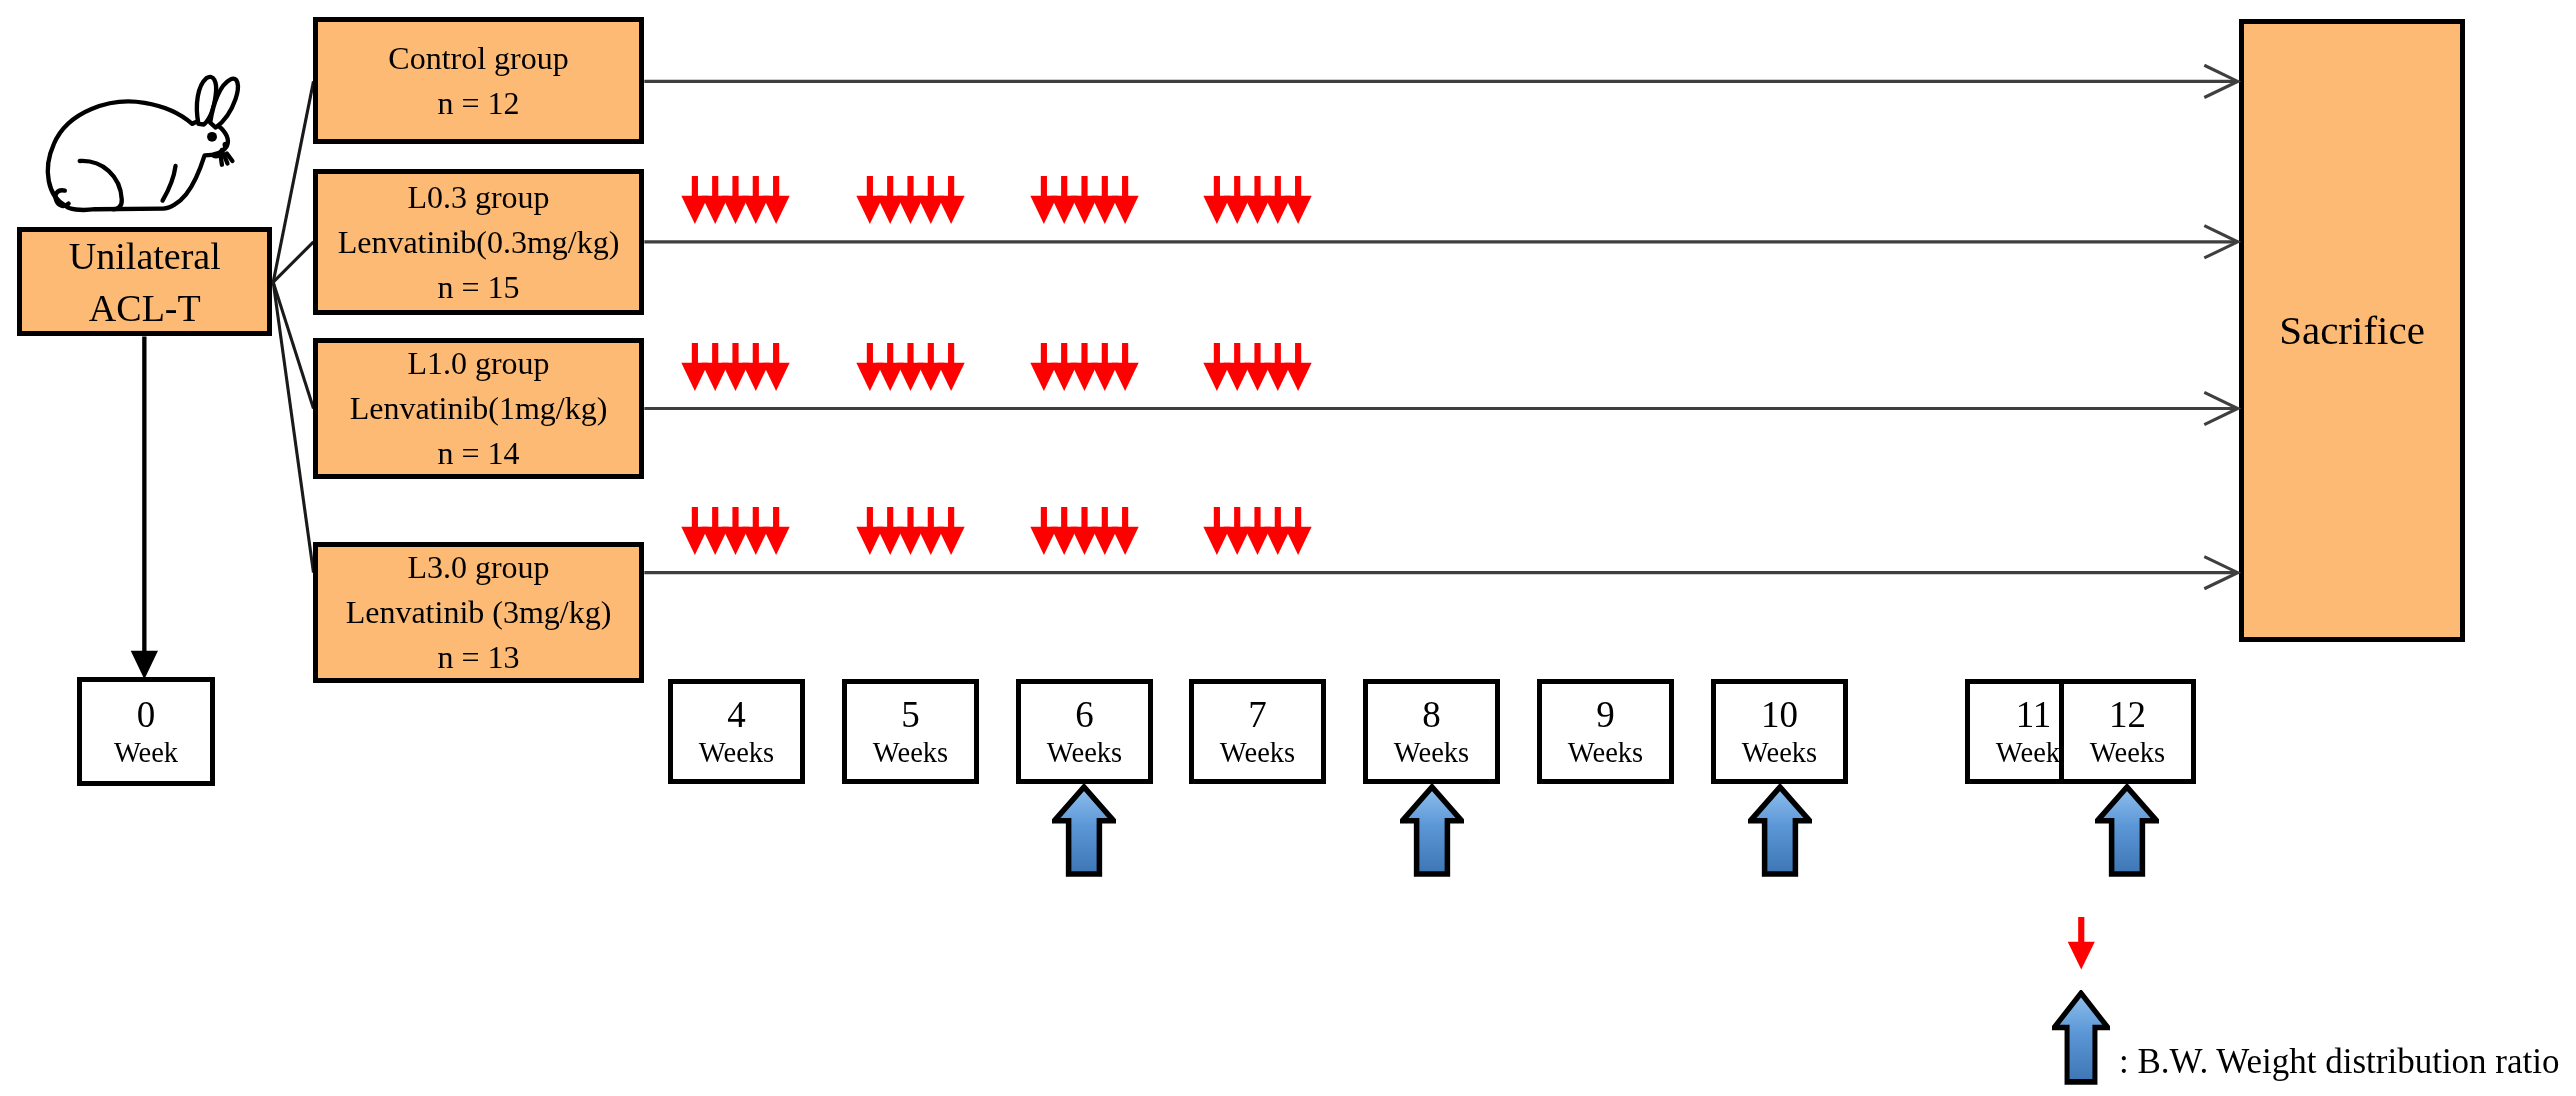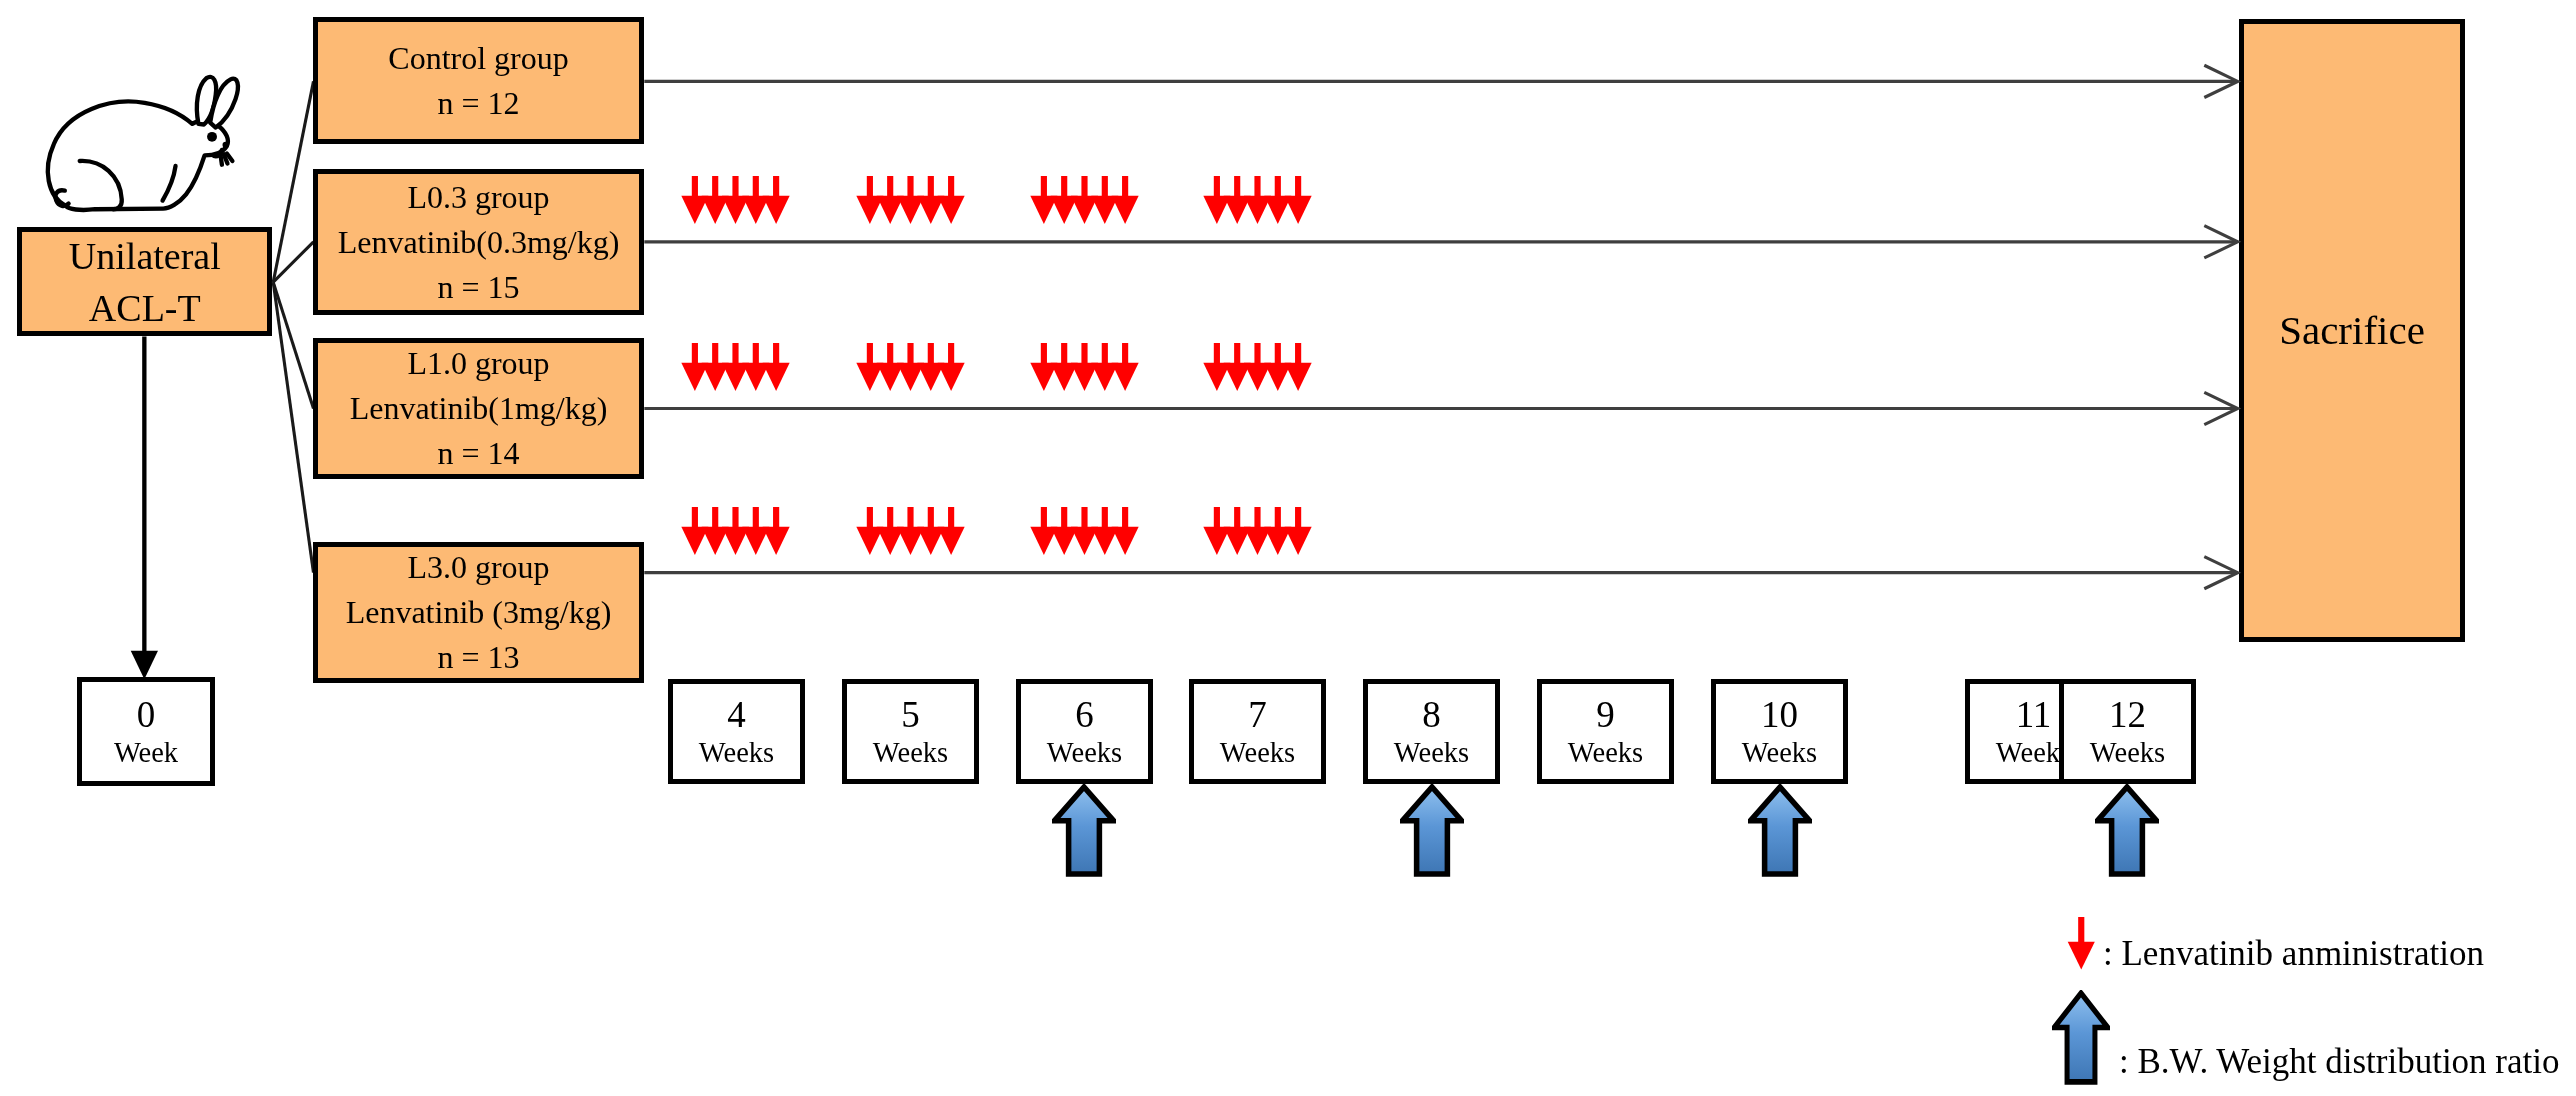--- a/index.html
+++ b/index.html
@@ -313,21 +313,20 @@
       </svg>
       <svg width="64" height="93" viewBox="0 0 104 152" preserveAspectRatio="none" class="abs" style="left: 2095px; top: 784px;">
         <polygon points="52,5 100,60 77,60 77,147 27,147 27,60 4,60" fill="url(#bw-grad)" stroke="#000000" stroke-width="9"></polygon>
       </svg>
     </div>
 
   <svg class="abs" style="left:2067px;top:917px;" width="28.5" height="53" viewBox="0 0 46 86">
     <rect class="js-red" x="18" y="0" width="10" height="44" fill="#FF0000"></rect>
     <polygon class="js-red" points="1,40 45,40 23,85" fill="#FF0000"></polygon>
   </svg>
-  <div class="legend-label" style="left:2103px;top:928px;height:52px;">: Lenvatinib anministration</div>
 
   <svg class="abs js-bluearrow" style="left:2052px;top:990px;" width="58" height="95" viewBox="0 0 104 152" preserveAspectRatio="none">
     <polygon points="52,5 100,60 77,60 77,147 27,147 27,60 4,60" fill="url(#bw-grad)" stroke="#000" stroke-width="9"></polygon>
   </svg>
   <div class="legend-label" style="left:2119px;top:1021px;height:50px;margin-top:16px;">: B.W. Weight distribution ratio</div>
 
   <svg width="0" height="0" style="position:absolute">
     <defs>
       <linearGradient id="bw-grad" x1="0" y1="0" x2="0" y2="1">
         <stop id="bw-stop1" offset="0%" stop-color="#8FC0EE"></stop>

